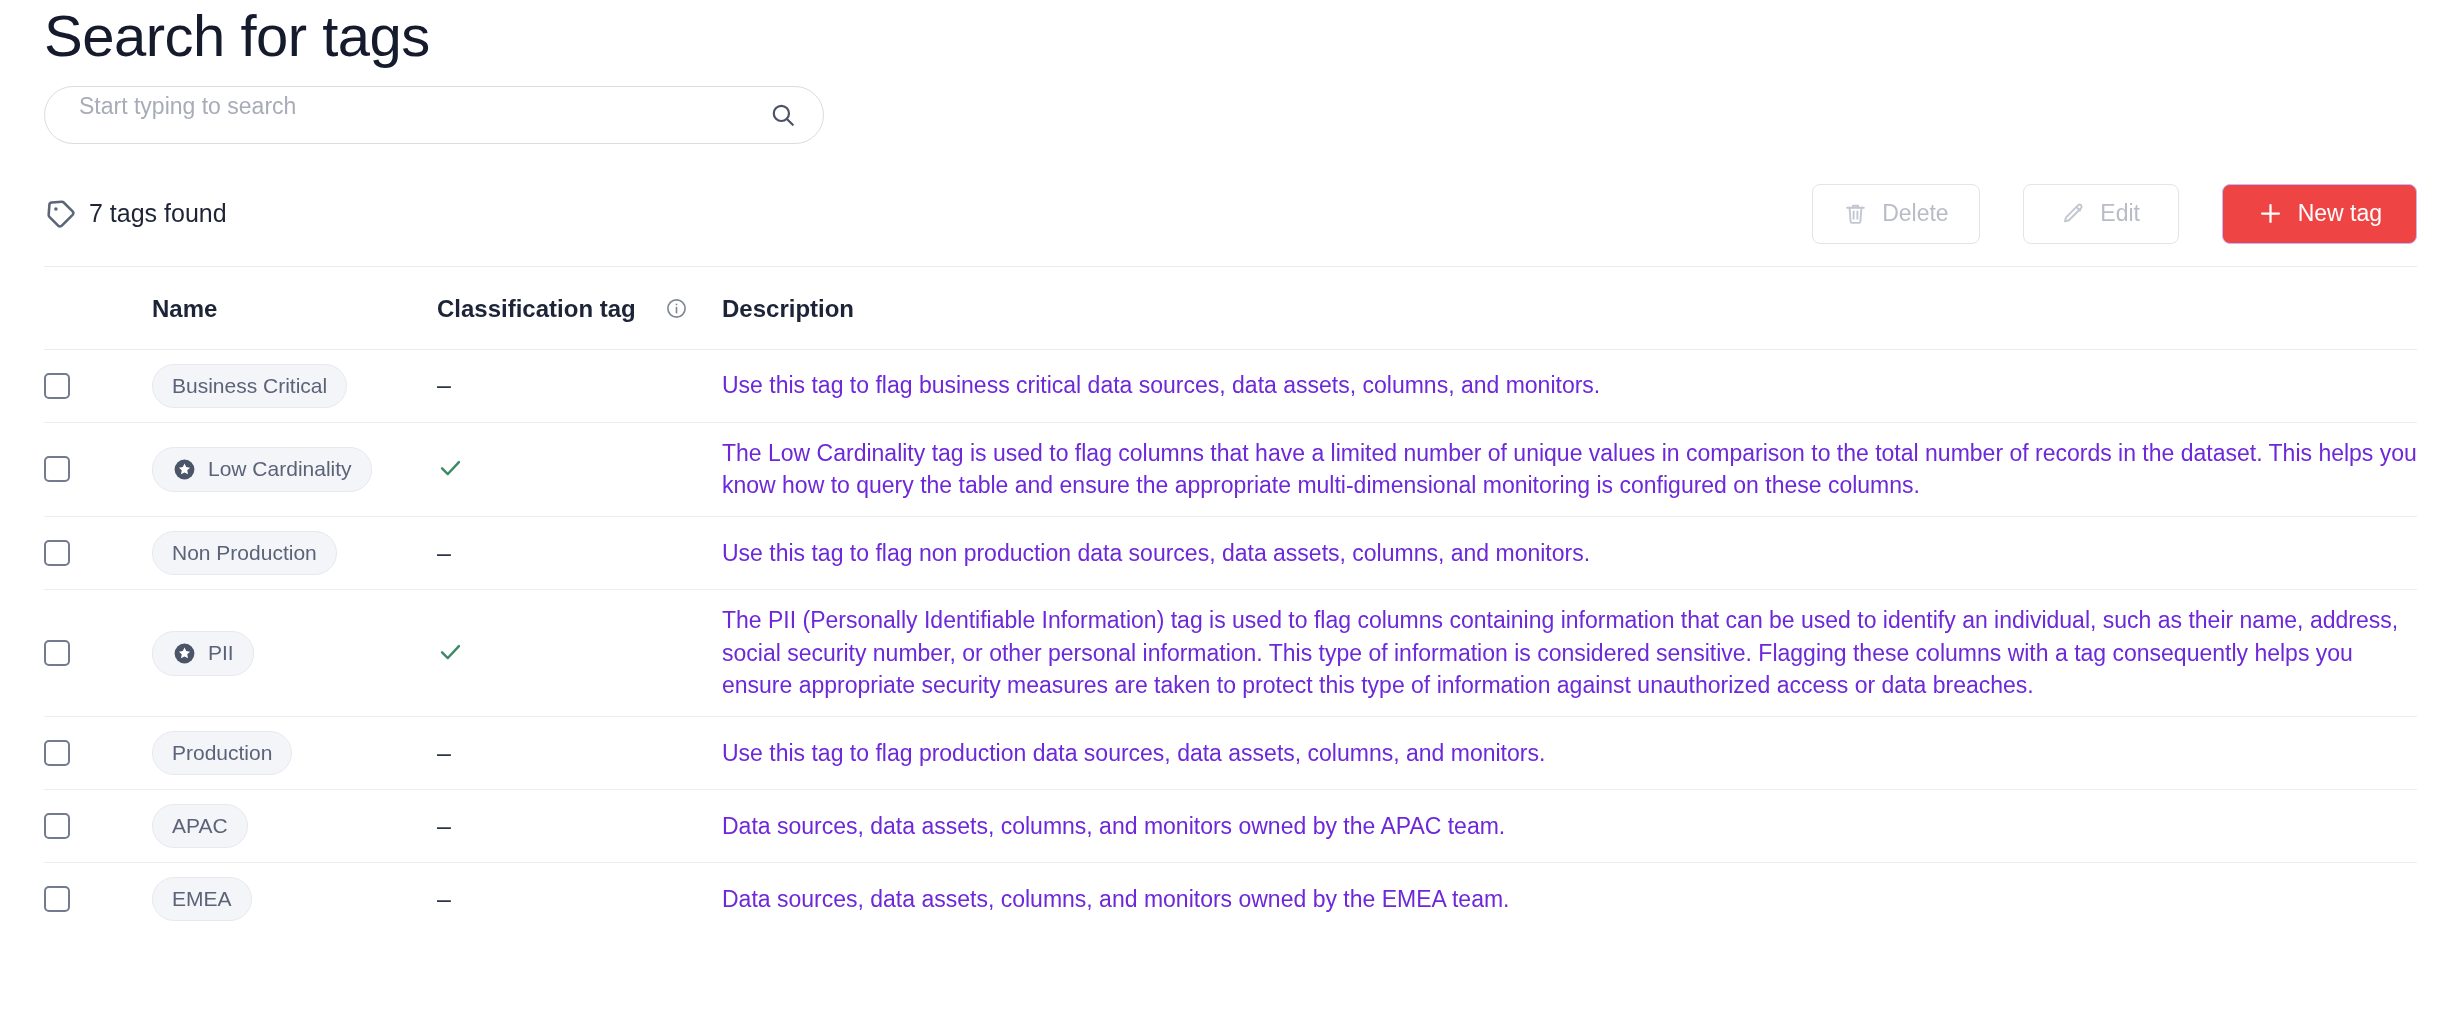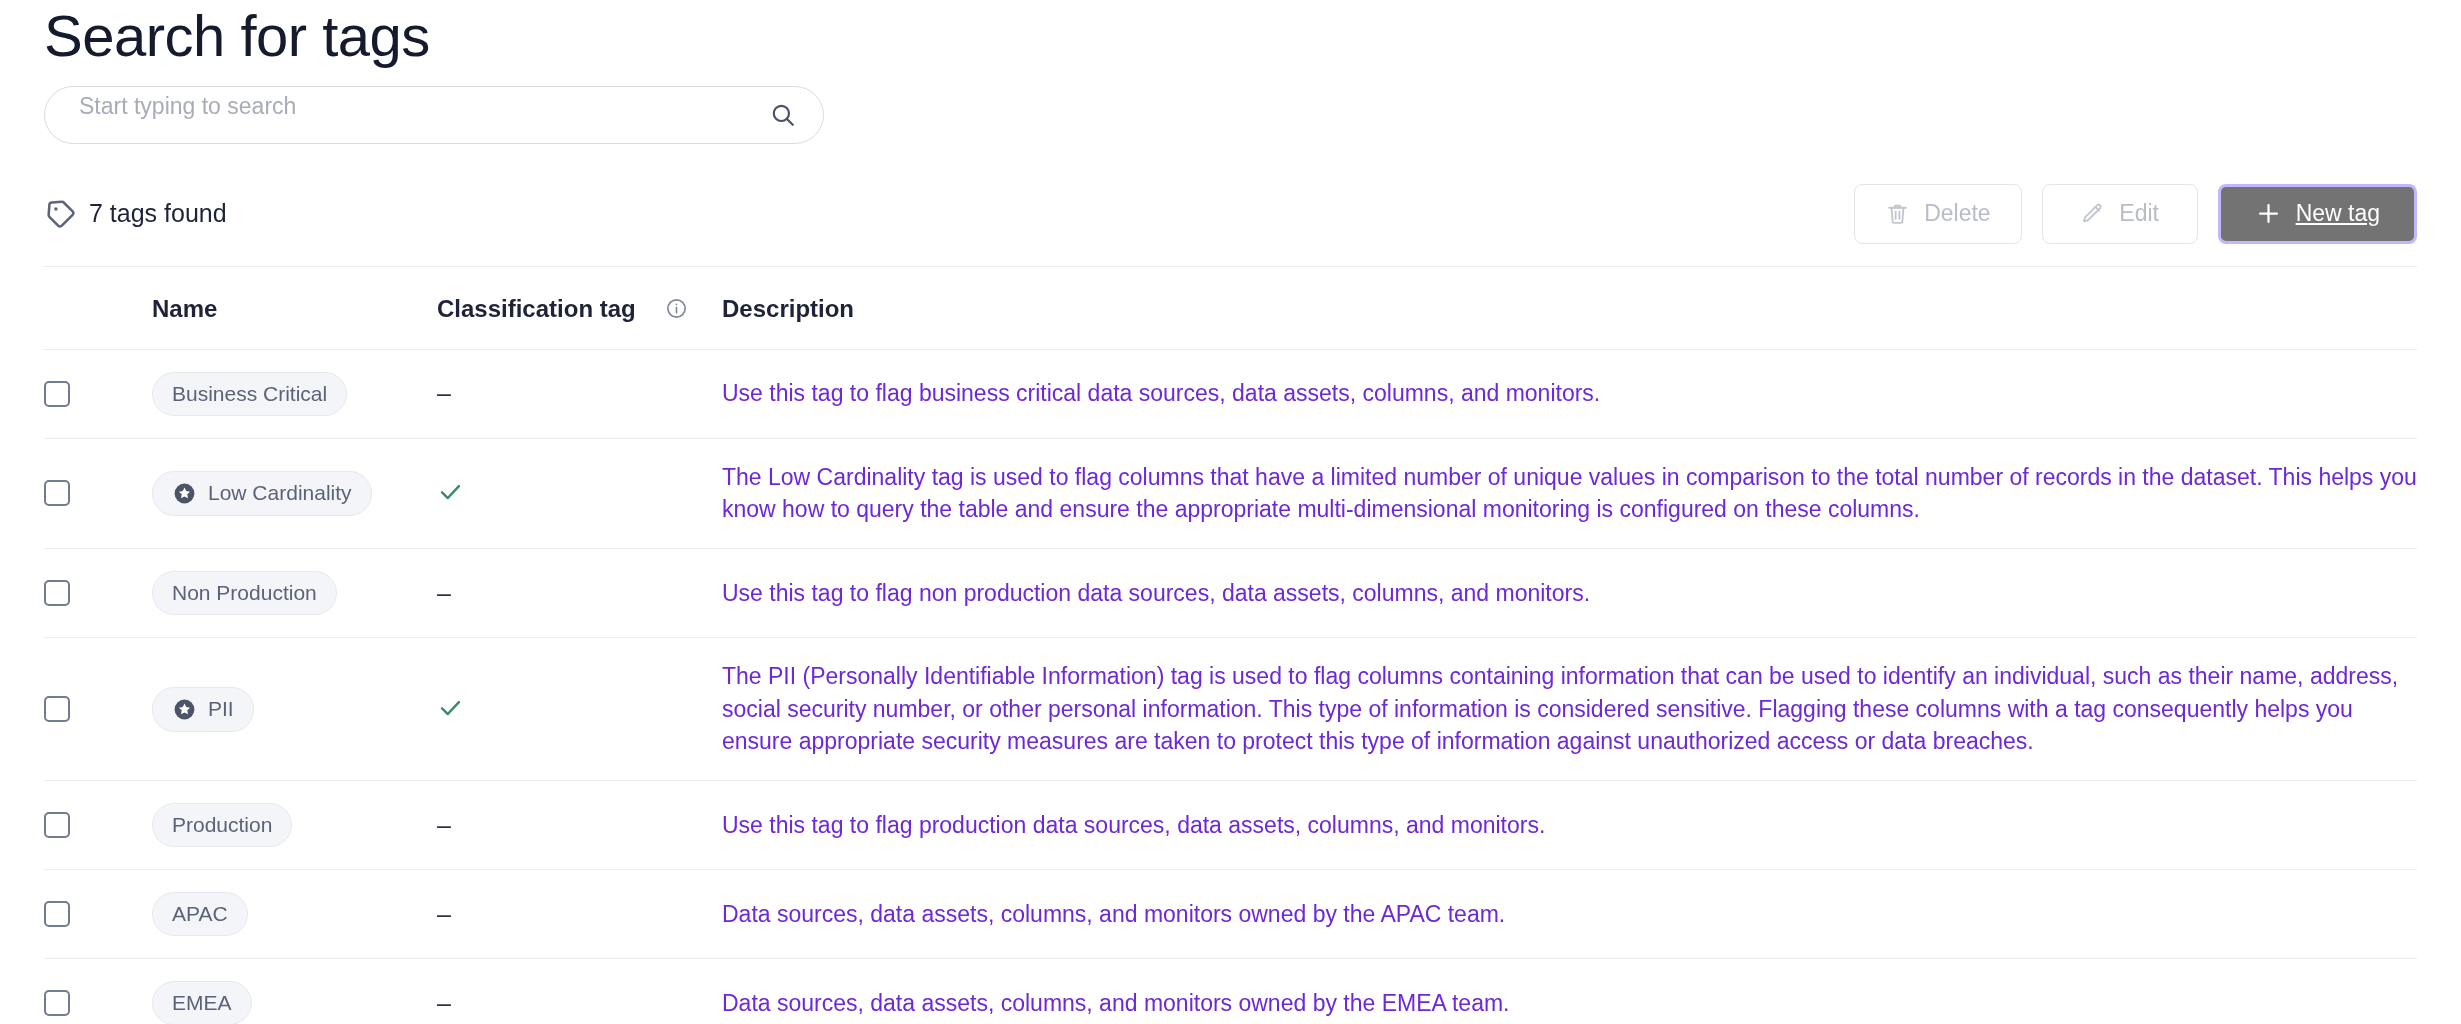--- a/index.html
+++ b/index.html
@@ -74,37 +74,37 @@
     display: inline-flex;
     align-items: center;
     justify-content: center;
     gap: 14px;
     height: 60px;
     border-radius: 8px;
     font-size: 23px;
     font-family: "Liberation Sans", sans-serif;
     cursor: pointer;
     white-space: nowrap;
+    margin-left: 23px;
   }
   .btn-secondary {
     background: #ffffff;
     border: 1px solid #e2e4ea;
     color: #b8bcc7;
     padding: 0 30px;
     min-width: 156px;
   }
   .btn-secondary .btn-ico { width: 25px; height: 25px; color: #c2c6d0; }
   .btn-primary {
-    background: #737373;
-    border: 3px solid #c4b5fd;
+    background: #ef4444;
+    border: 1px solid #c4b5fd;
     color: #ffffff;
     padding: 0 34px;
     min-width: 176px;
     font-weight: 400;
-    text-decoration: underline;
   }
   .btn-primary .btn-ico { width: 27px; height: 27px; color: #fff; }
 
   
   table.tags-table {
     width: 100%;
     border-collapse: collapse;
     table-layout: fixed;
   }
   table.tags-table th {
@@ -118,21 +118,21 @@
   }
   .th-inner { display: inline-flex; align-items: center; gap: 29px; }
   .info-icon { width: 23px; height: 23px; color: #7f8696; cursor: pointer; }
 
   col.c-check { width: 108px; }
   col.c-name  { width: 285px; }
   col.c-class { width: 285px; }
   col.c-desc  { width: auto;  }
 
   table.tags-table td {
-    padding: 22px 0;
+    padding: 14px 0;
     border-bottom: 1px solid #ebedf1;
     vertical-align: middle;
   }
   tr.tag-row:last-child td { border-bottom: none; }
 
   .checkbox {
     width: 26px; height: 26px;
     border: 2px solid #737b8e;
     border-radius: 5px;
     background: #fff;

